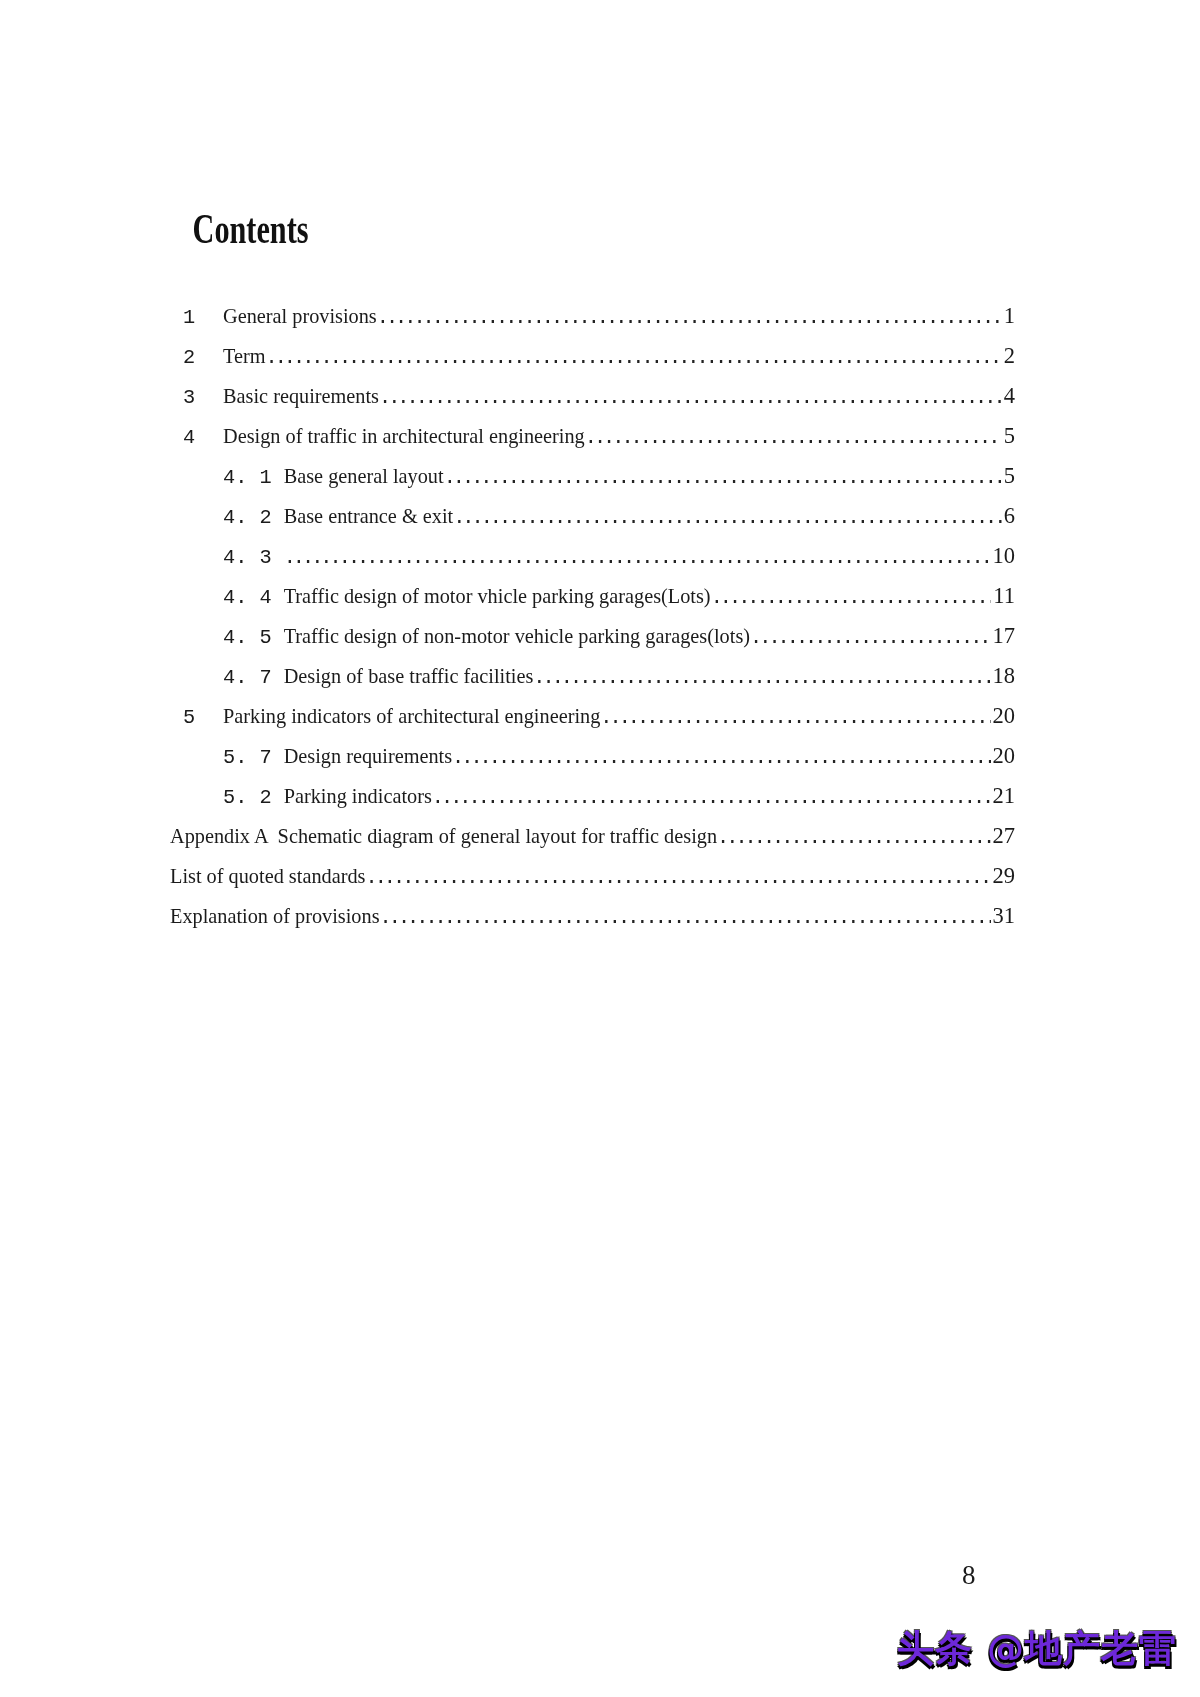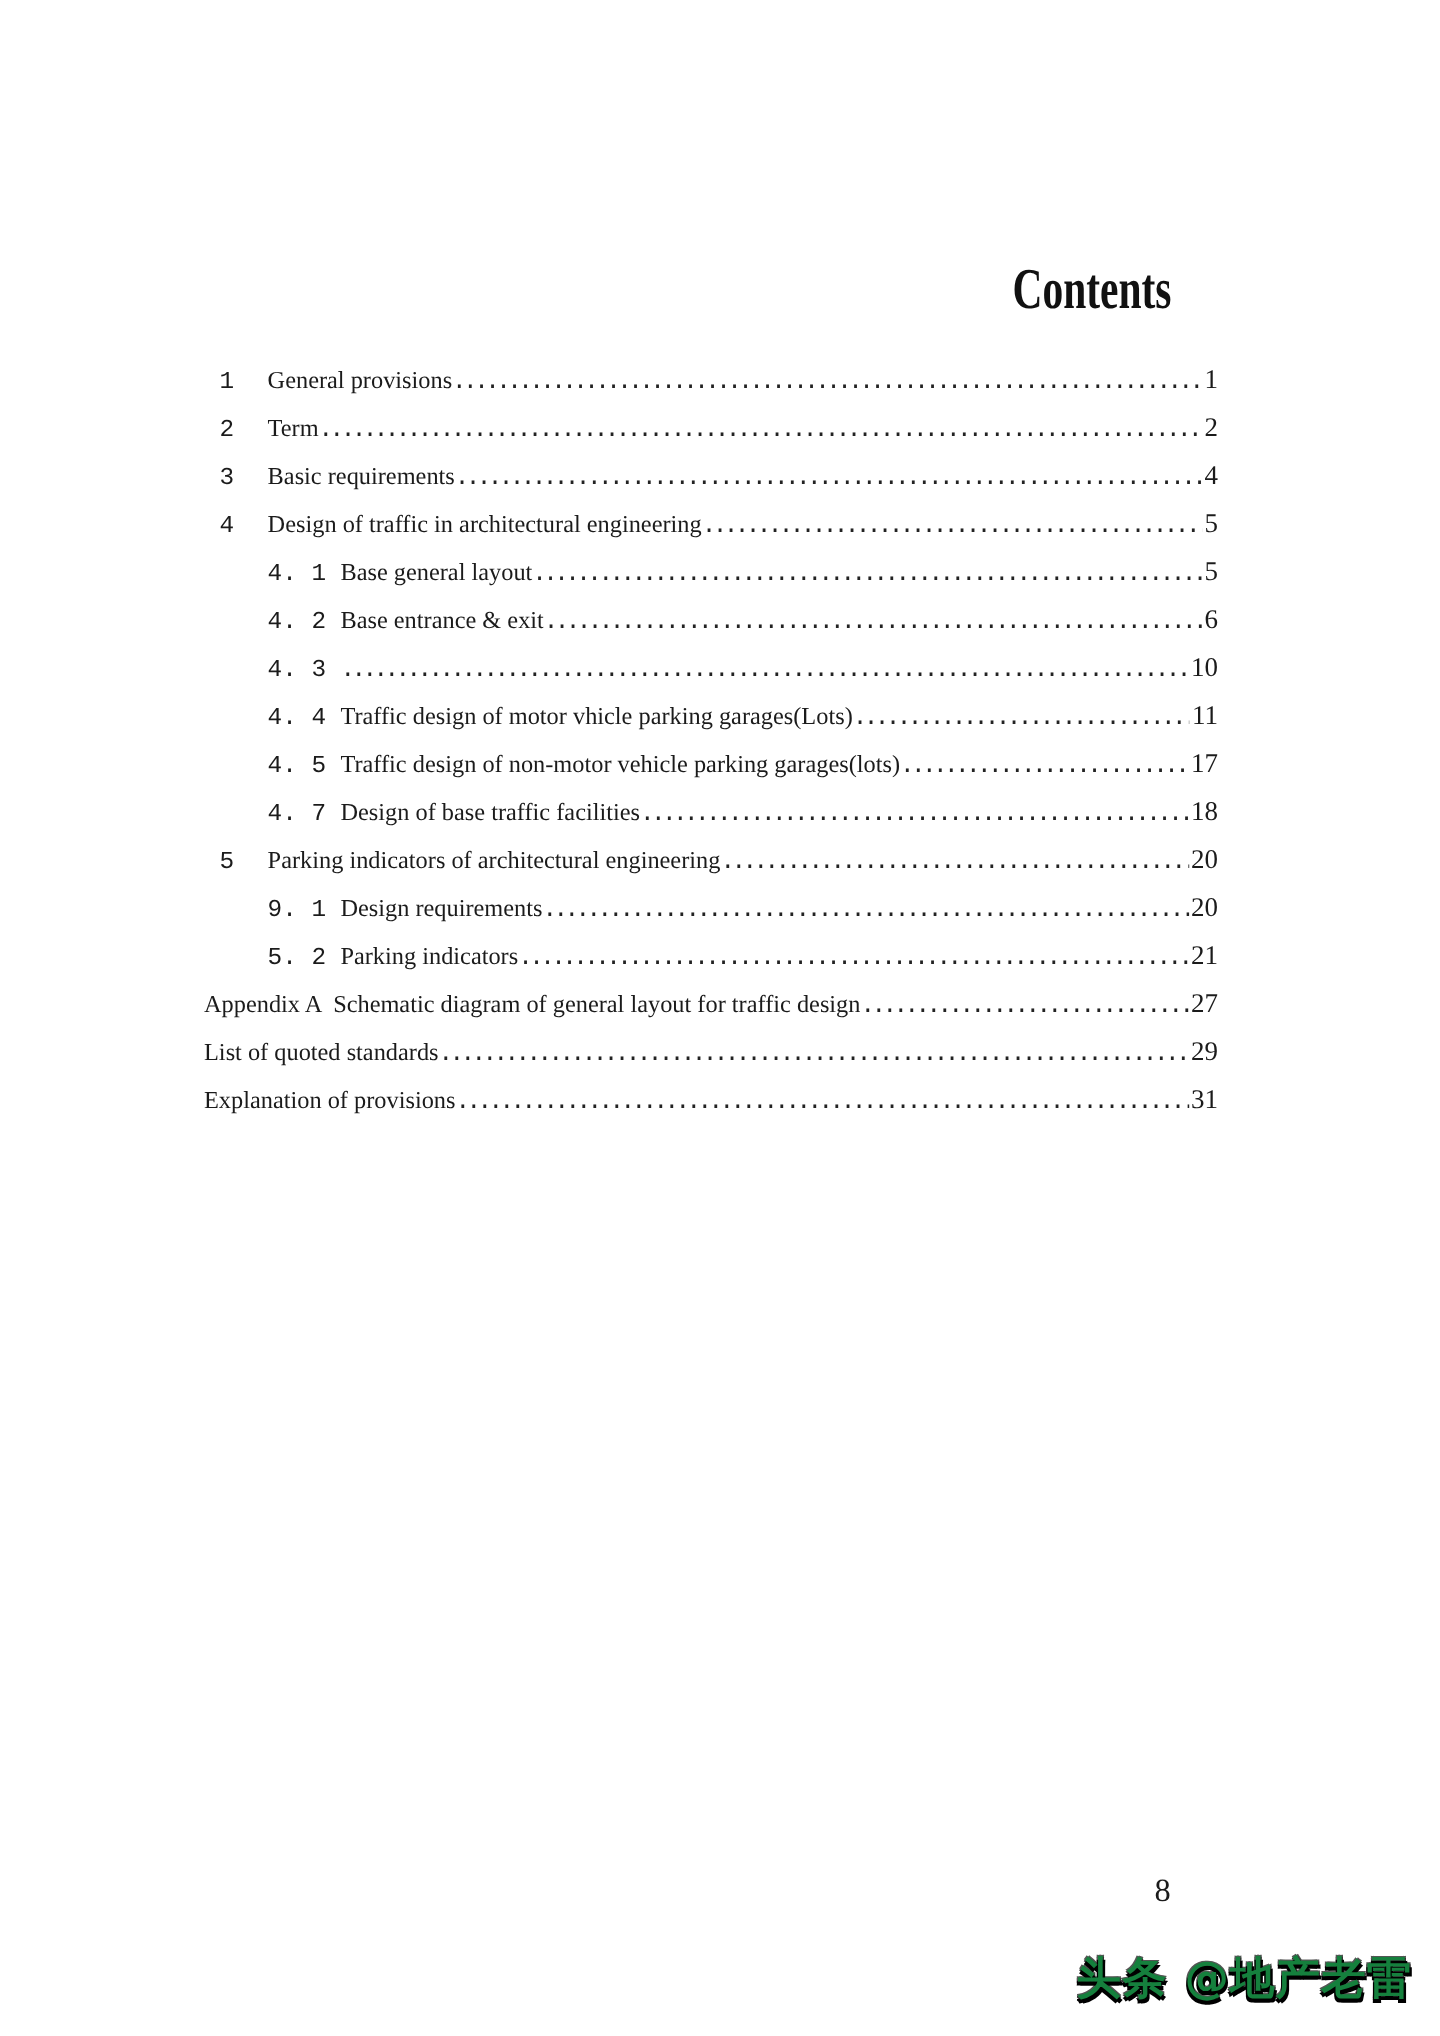--- a/index.html
+++ b/index.html
@@ -21,25 +21,25 @@
     left: 170px;
     top: 0;
     width: 845px;
     height: 100%;
   }
   .doc-title {
     position: absolute;
     top: 206px;
     left: 0;
     right: 0;
-    margin: 13px;
-    text-align: right;
+    margin: 0;
+    text-align: left;
     font-family: "Liberation Serif", "DejaVu Serif", serif;
     font-weight: bold;
-    font-size: 48px;
+    font-size: 42px;
     line-height: 46px;
     color: #111111;
   }
   .doc-title .squeeze {
     display: inline-block;
     transform: scaleX(0.72);
     transform-origin: center;
     letter-spacing: 0;
   }
   .toc {
@@ -100,21 +100,21 @@
     color: #1b1b1b;
   }
   .watermark {
     position: absolute;
     top: 1628px;
     right: 23px;
     font-family: "DejaVu Sans", "Liberation Sans", sans-serif;
     font-weight: bold;
     font-size: 37px;
     line-height: 42px;
-    color: #15803d;
+    color: #6d28d9;
     letter-spacing: 1px;
     text-shadow:
       2px 3px 0 #000000,
       -1px 3px 0 #000000,
       1px 1px 0 #333333,
       -1px -1px 0 #555555,
       1px -1px 0 #555555,
       -1px 1px 0 #333333;
     white-space: pre;
   }
@@ -187,21 +187,21 @@
     <span class="leader"></span>
     <span class="pageno">18</span>
   </div>
         <div class="row top">
     <span class="num">5</span>
     <span class="label">Parking indicators of architectural engineering</span>
     <span class="leader"></span>
     <span class="pageno">20</span>
   </div>
         <div class="row sub">
-    <span class="num">9. 1</span>
+    <span class="num">5. 7</span>
     <span class="label">Design requirements</span>
     <span class="leader"></span>
     <span class="pageno">20</span>
   </div>
         <div class="row sub">
     <span class="num">5. 2</span>
     <span class="label">Parking indicators</span>
     <span class="leader"></span>
     <span class="pageno">21</span>
   </div>

